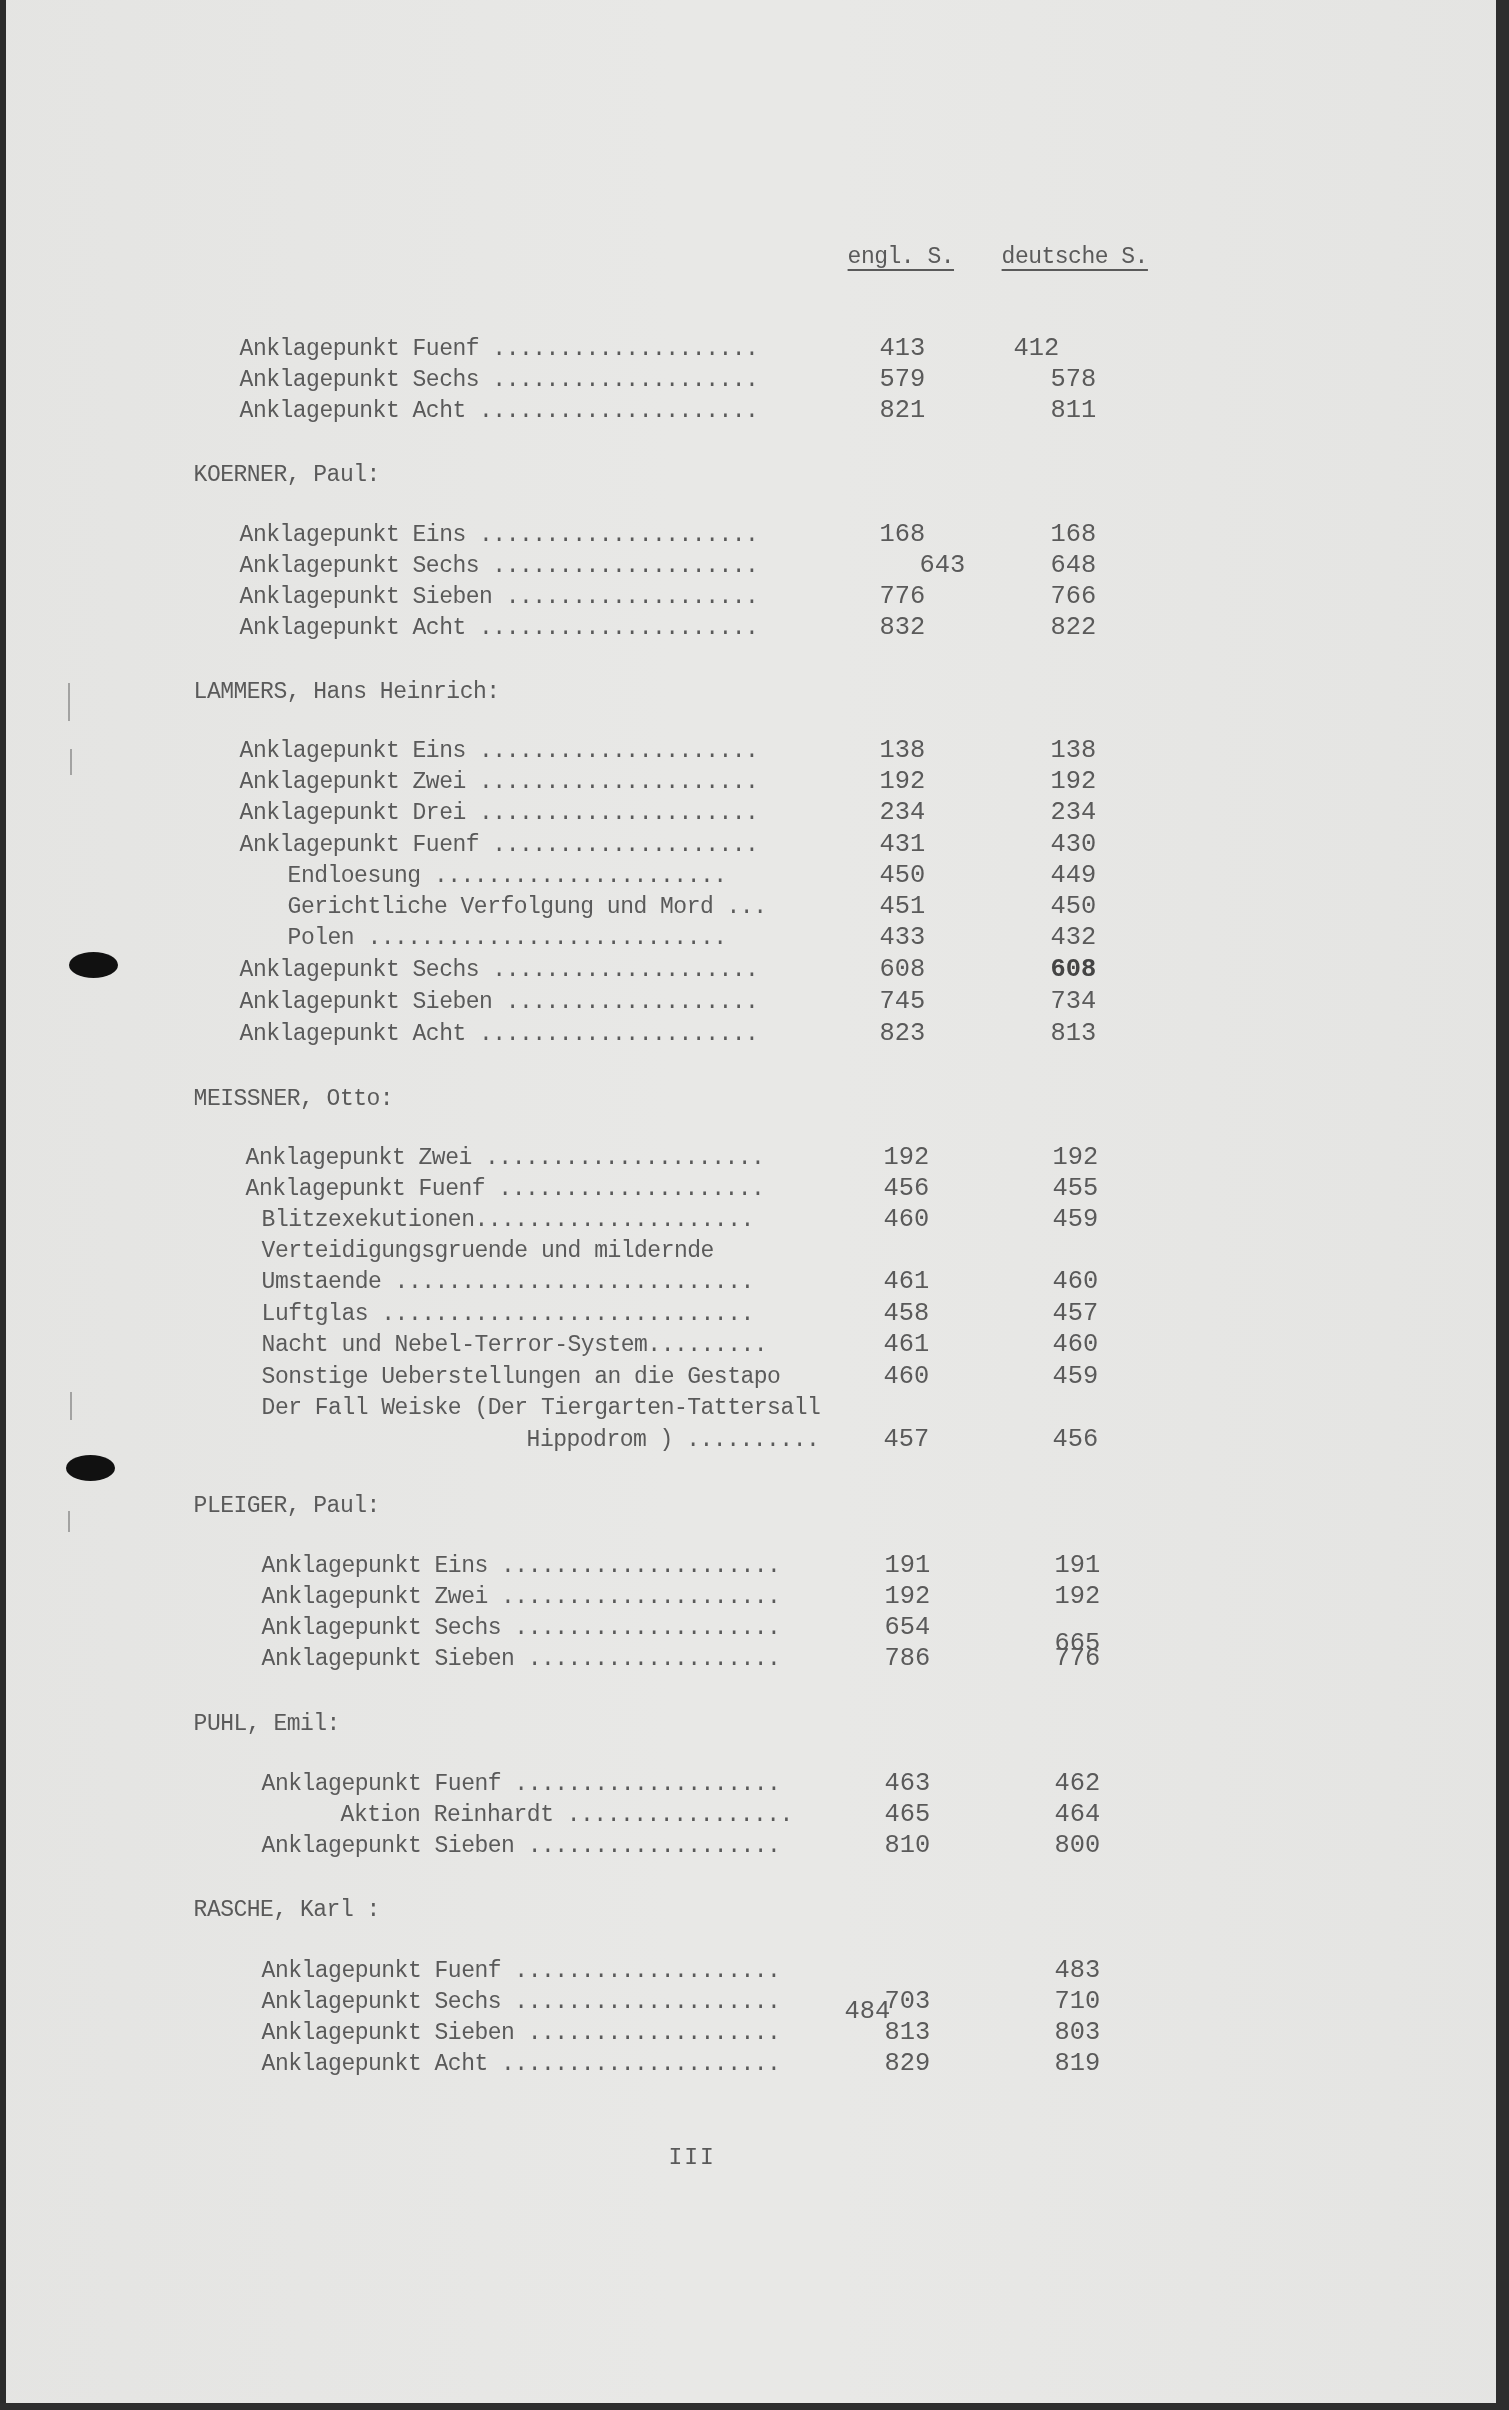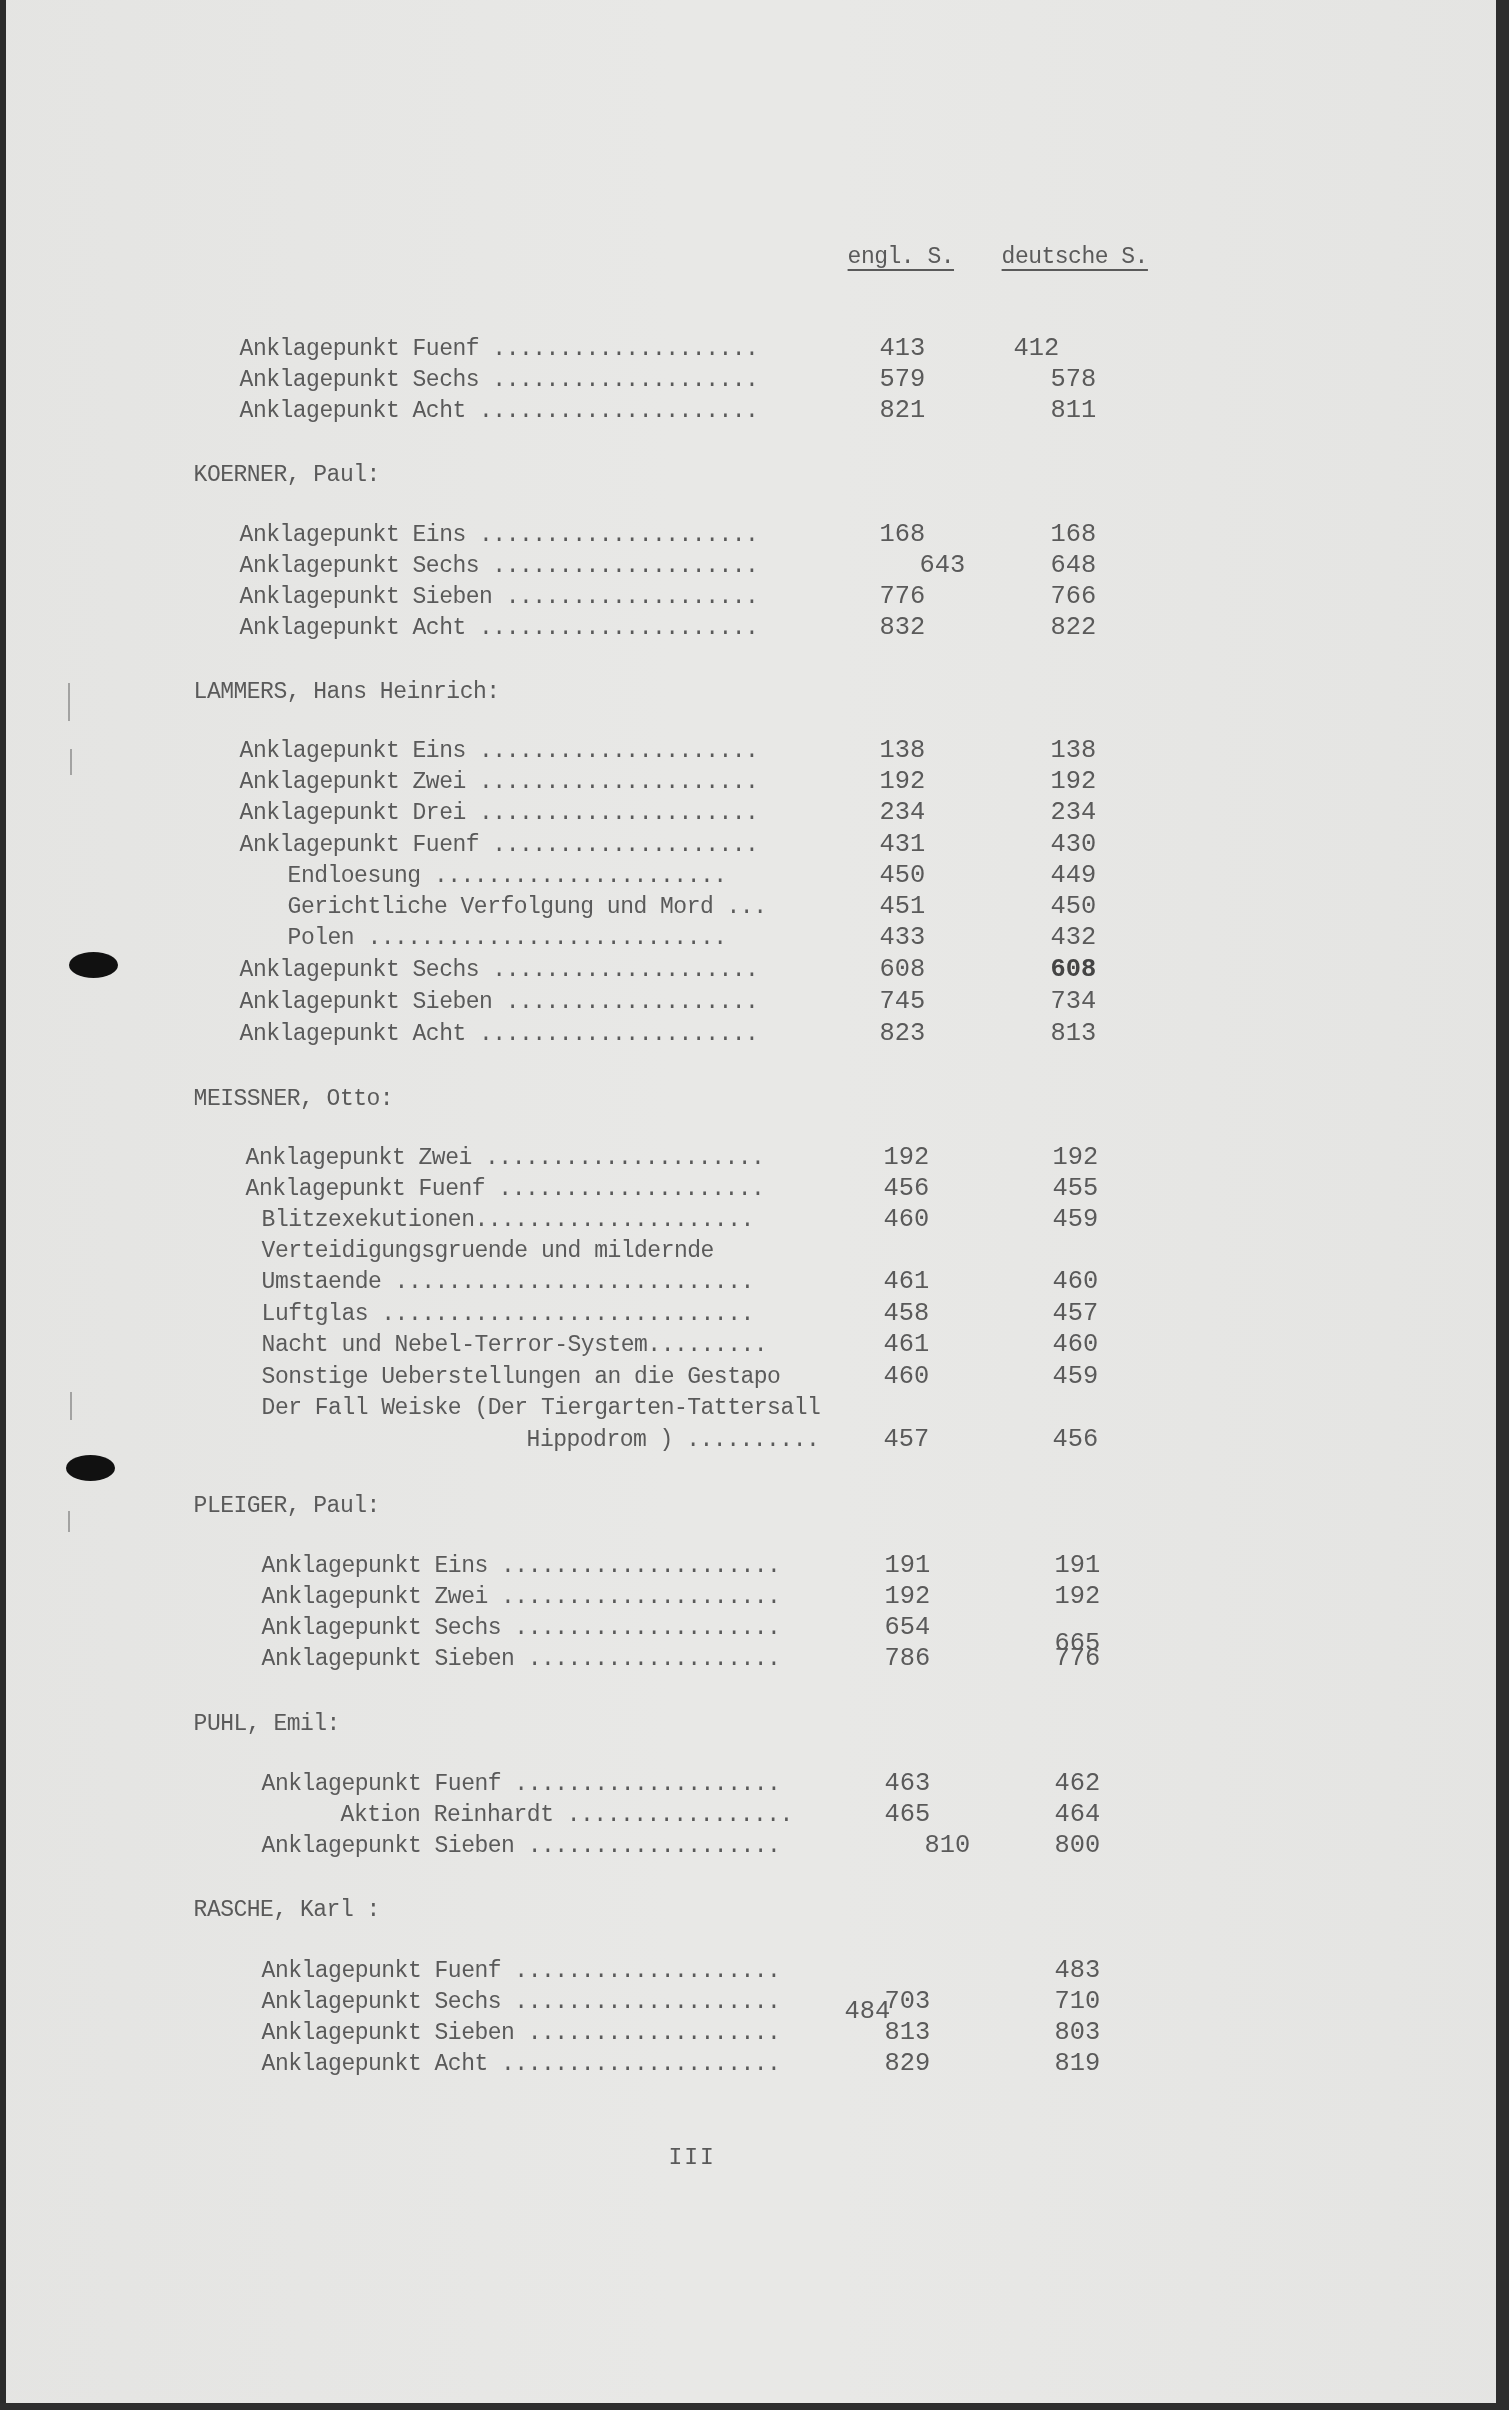--- a/index.html
+++ b/index.html
@@ -165,21 +165,21 @@
 
   <div class="t" style="left:256px; top:1770px;">Anklagepunkt Fuenf ....................</div>
   <div class="num" style="left:879px; top:1770px;">463</div>
   <div class="num" style="left:1049px; top:1770px;">462</div>
 
   <div class="t" style="left:335px; top:1801px;">Aktion Reinhardt .................</div>
   <div class="num" style="left:879px; top:1801px;">465</div>
   <div class="num" style="left:1049px; top:1801px;">464</div>
 
   <div class="t" style="left:256px; top:1832px;">Anklagepunkt Sieben ...................</div>
-  <div class="num" style="left:879px; top:1832px;margin-left:40px;">810</div>
+  <div class="num" style="left:879px; top:1832px;">810</div>
   <div class="num" style="left:1049px; top:1832px;">800</div>
 
   <div class="t" style="left:188px; top:1896px;">RASCHE, Karl :</div>
 
   <div class="t" style="left:256px; top:1957px;">Anklagepunkt Fuenf ....................</div>
   <div class="num" style="left:839px; top:1957px;margin-top:41px;">484</div>
   <div class="num" style="left:1049px; top:1957px;">483</div>
 
   <div class="t" style="left:256px; top:1988px;">Anklagepunkt Sechs ....................</div>
   <div class="num" style="left:879px; top:1988px;">703</div>

